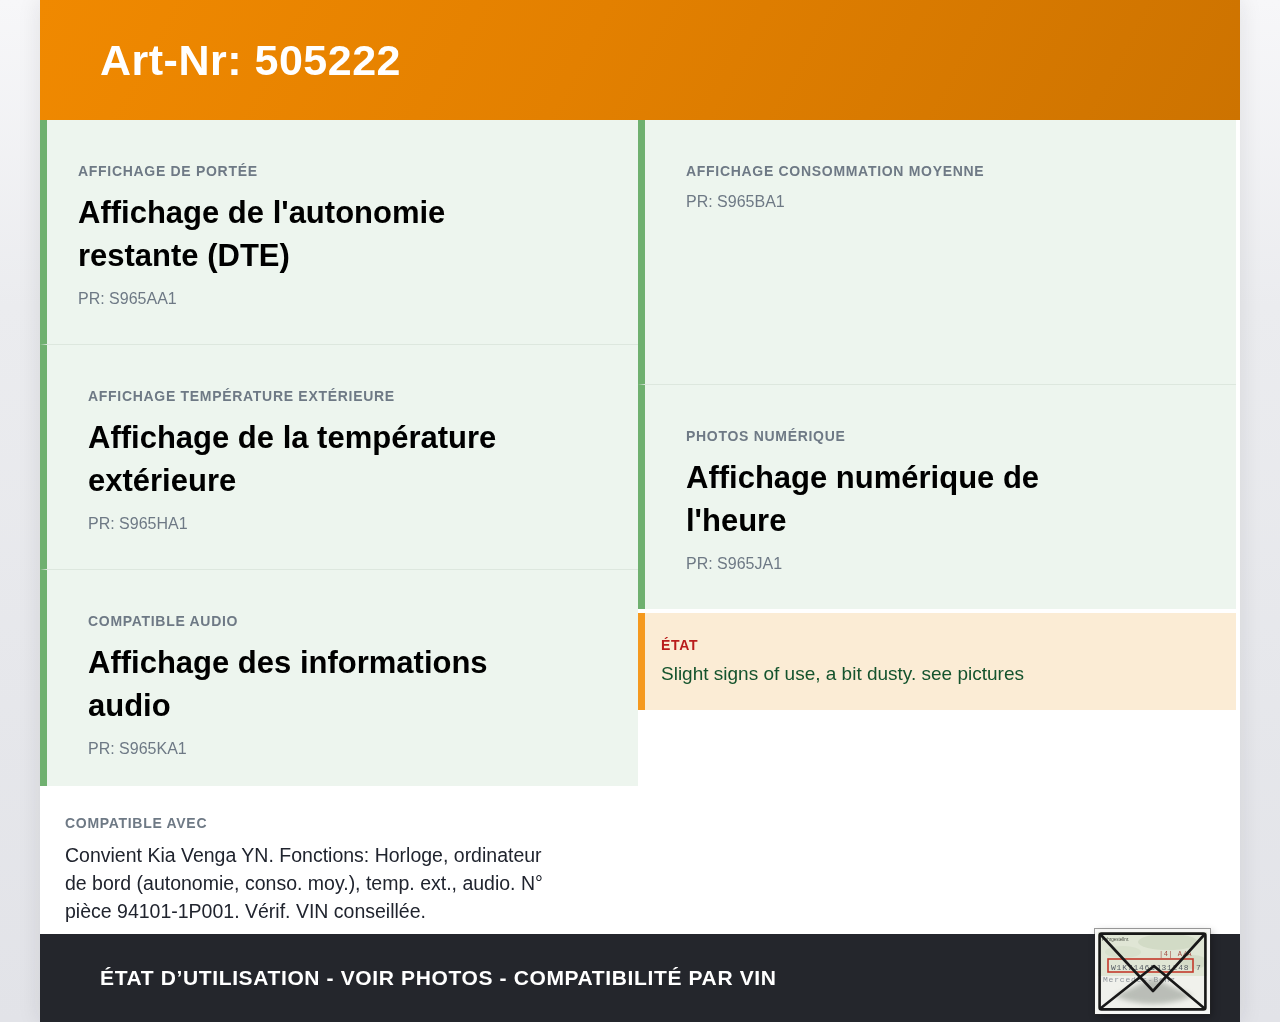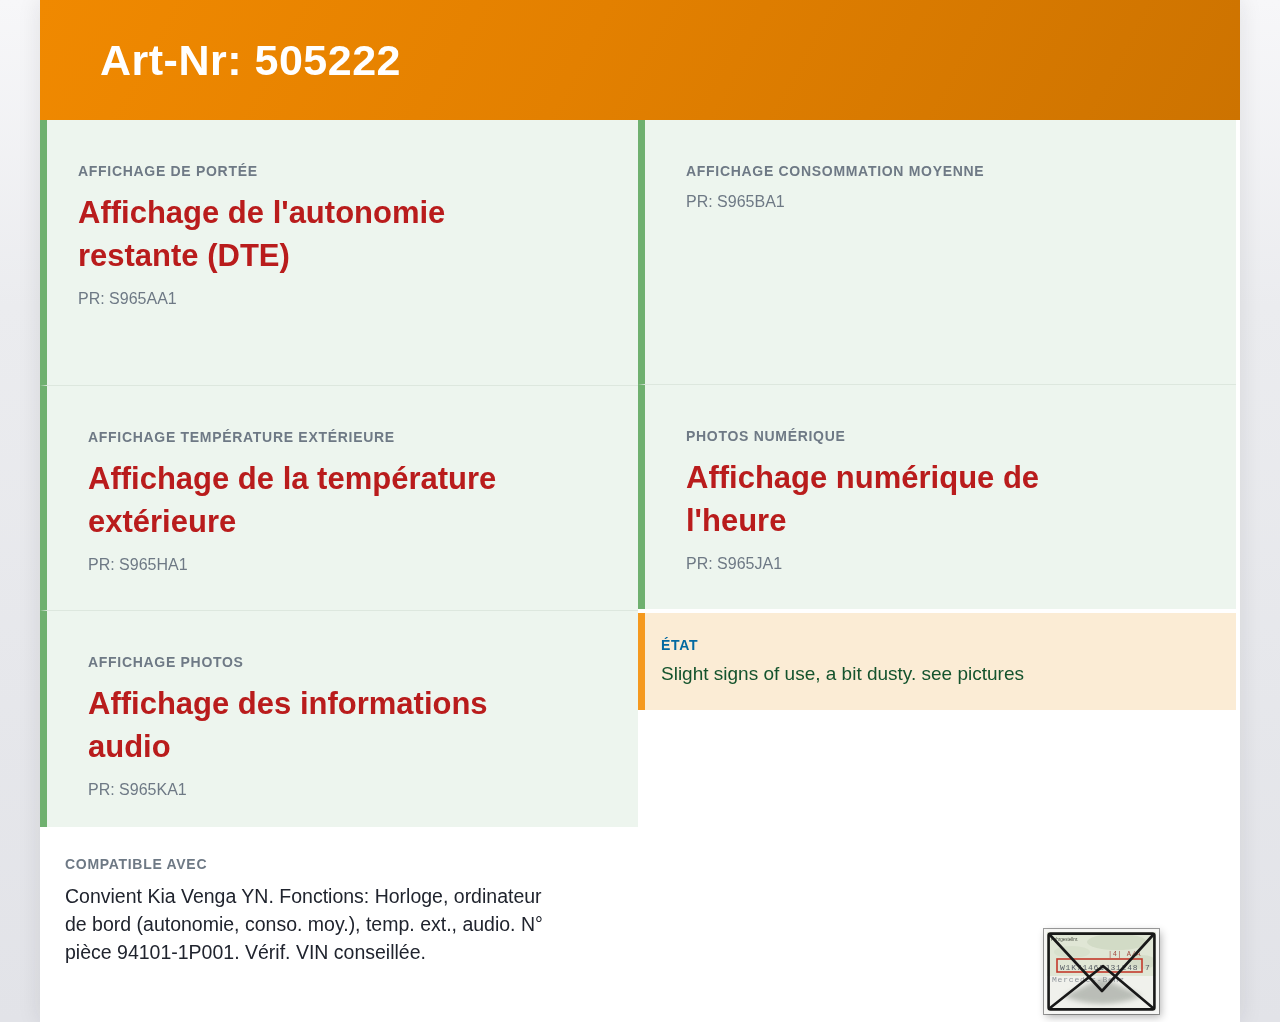--- a/index.html
+++ b/index.html
@@ -30,40 +30,40 @@
   
   .main { flex: 1 1 auto; display: flex; background: #ffffff; }
   .col { width: 598px; display: flex; flex-direction: column; }
   .col-right { margin-left: 0; }
   .feature {
     background: #edf5ee;
     border-left: 7px solid #6fb06f;
     padding: 42px 24px 0 41px;
   }
   .feature.divided { border-bottom: 1px solid #dde7de; }
-  .fl-1 { height: 266px; padding-left: 31px; } .fl-2 { height: 225px; } .fl-3 { height: 216px; }
+  .fl-1 { height: 225px; padding-left: 31px; } .fl-2 { height: 225px; } .fl-3 { height: 216px; }
   .fr-1 { height: 265px; } .fr-2 { height: 224px; }
   .kicker {
     font-size: 14px; font-weight: 700; color: #6e7985;
     letter-spacing: 0.05em; line-height: 18px;
   }
   .feature .title {
     margin-top: 11px;
     font-size: 31px; line-height: 43px; font-weight: 700;
-    color: #b91c1c; white-space: pre-line;
+    color: #000000; white-space: pre-line;
   }
   .pr { margin-top: 13px; font-size: 16px; color: #6e7985; }
   
   .condition {
     margin-top: 4px; height: 97px;
     background: #fbecd5;
     border-left: 7px solid #f5991e;
     padding: 23px 20px 0 16px;
   }
-  .condition .kicker { color: #0369a1; }
+  .condition .kicker { color: #b91c1c; }
   .condition .cond-text { margin-top: 9px; font-size: 19px; color: #14532d; }
   
   .compat {
     height: 144px; background: #ffffff;
     padding: 28px 30px 0 25px;
   }
   .compat .compat-text {
     margin-top: 9px; font-size: 19.5px; line-height: 28px;
     color: #20242e; white-space: pre-line;
   }
@@ -72,21 +72,21 @@
     flex: 0 0 88px; height: 88px;
     background: #24262c;
     display: flex; align-items: center;
     padding-left: 60px;
   }
   .footer .footer-text {
     color: #ffffff; font-size: 21px; font-weight: 700; letter-spacing: 0.03em;
   }
   
   .doc-photo {
-    position: absolute; left: 1004px; top: 929px;
+    position: absolute; left: 1055px; top: 929px;
     width: 115px; height: 85px;
     border: 3px solid #f6f6f4;
     background: #eef0e9;
     box-shadow: 0 0 0 1px rgba(40,40,40,0.45), 2px 3px 8px rgba(0,0,0,0.30);
     z-index: 5;
   }
   .doc-photo svg { display: block; }
 </style>
 </head>
 <body>
@@ -106,21 +106,21 @@
 restante (DTE)</h2>
         <div class="pr">PR: S965AA1</div>
       </section>
       <section class="feature divided fl-2">
         <div class="kicker">AFFICHAGE TEMPÉRATURE EXTÉRIEURE</div>
         <h2 class="title">Affichage de la température
 extérieure</h2>
         <div class="pr">PR: S965HA1</div>
       </section>
       <section class="feature fl-3">
-        <div class="kicker">AFFICHAGE PHOTOS</div>
+        <div class="kicker">COMPATIBLE AUDIO</div>
         <h2 class="title">Affichage des informations
 audio</h2>
         <div class="pr">PR: S965KA1</div>
       </section>
       <section class="compat">
         <div class="kicker">COMPATIBLE AVEC</div>
         <p class="compat-text">Convient Kia Venga YN. Fonctions: Horloge, ordinateur
 de bord (autonomie, conso. moy.), temp. ext., audio. N°
 pièce 94101-1P001. Vérif. VIN conseillée.</p>
       </section>
@@ -138,20 +138,23 @@
         <div class="pr">PR: S965JA1</div>
       </section>
       <section class="condition">
         <div class="kicker">ÉTAT</div>
         <p class="cond-text">Slight signs of use, a bit dusty. see pictures</p>
       </section>
     </div>
 
   </div>
 
+  <footer class="footer">
+    <div class="footer-text">ÉTAT D’UTILISATION - VOIR PHOTOS - COMPATIBILITÉ PAR VIN</div>
+  </footer>
 
   <div class="doc-photo">
     <svg width="109" height="79" viewBox="0 0 109 79">
       <defs>
         <filter id="soft" x="-30%" y="-30%" width="160%" height="160%">
           <feGaussianBlur stdDeviation="2.4"></feGaussianBlur>
         </filter>
       </defs>
 
       <rect x="0" y="0" width="109" height="79" fill="#f0f1ec"></rect>

